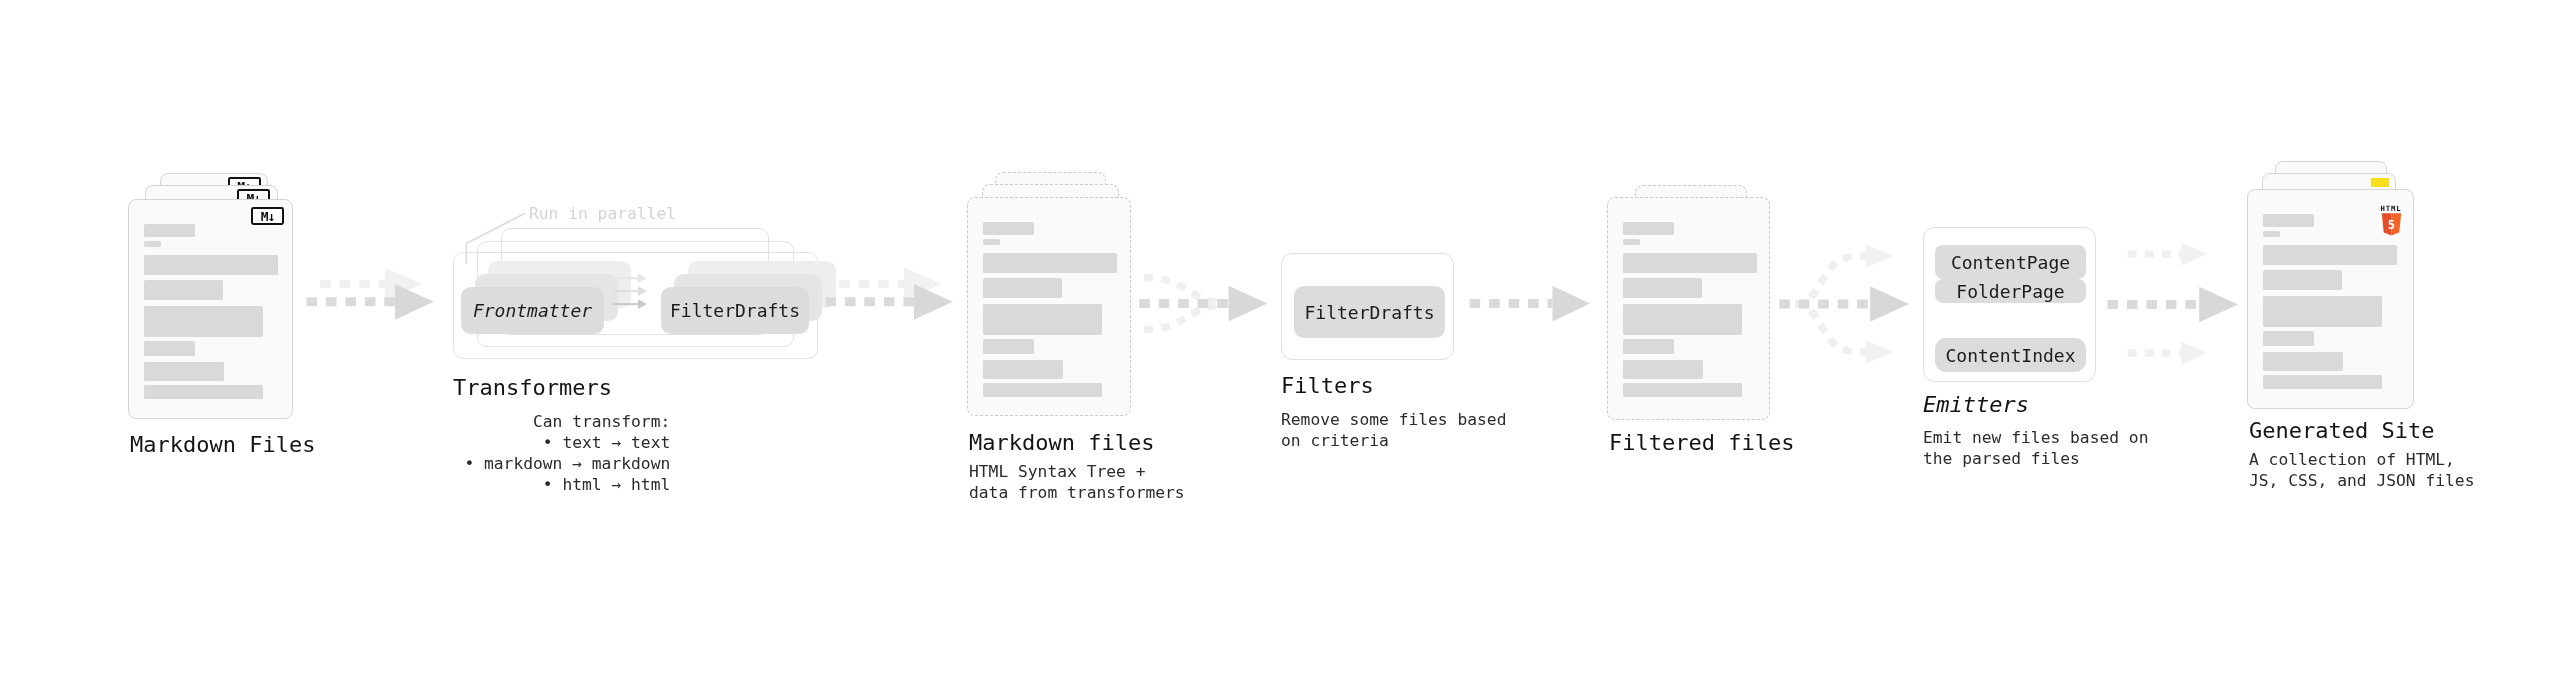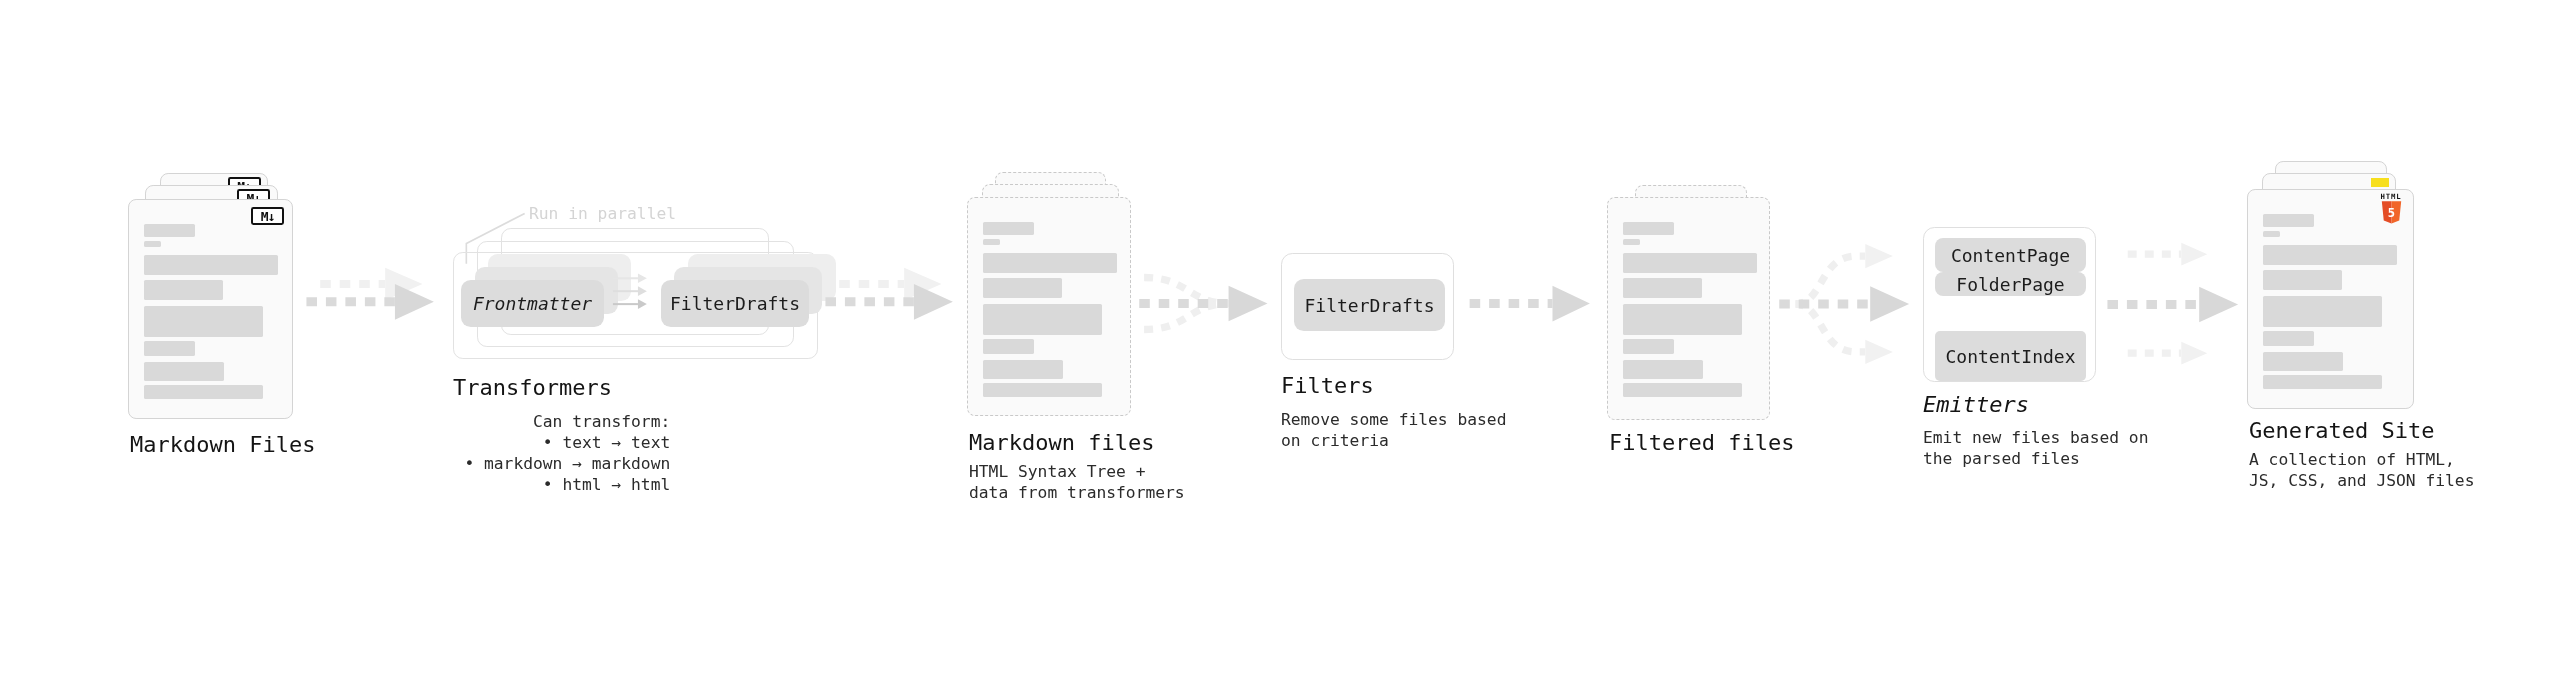--- a/index.html
+++ b/index.html
@@ -26,41 +26,41 @@
   
   .md-badge{position:absolute;width:32.5px;height:18px;border:2px solid #111;border-radius:2.4px;
             background:#fff;color:#111;font-weight:bold;font-size:13px;line-height:16.3px;text-align:center;
             box-sizing:border-box;letter-spacing:-0.8px;}
 
   
   .tbox{position:absolute;border:1.6px solid #e2e2e2;border-radius:9.8px;box-sizing:border-box;background:transparent;}
 
   
   .pill{position:absolute;background:#dcdcdc;border-radius:9.8px;color:#1c1c1c;
-        display:flex;align-items:center;justify-content:center;font-size:18px;box-sizing:border-box;}
+        display:flex;align-items:center;justify-content:center;font-size:18px;box-sizing:border-box;margin-top:7px;}
   .pill.l2{background:#e5e5e5;}
   .pill.l3{background:#eeeeee;}
 
   
   .panel{position:absolute;background:#ffffff;border:1.6px solid #dfdfdf;border-radius:11.4px;box-sizing:border-box;}
 
   .title{position:absolute;font-size:22px;color:#141414;white-space:nowrap;letter-spacing:0px;}
   .sub{position:absolute;font-size:16.3px;line-height:21px;color:#2b2b2b;white-space:pre-line;}
   .note{position:absolute;font-size:16.3px;color:#d4d4d4;white-space:nowrap;}
   .bullets div{font-size:16.3px;line-height:21px;color:#2b2b2b;white-space:nowrap;}
   .bullets .head{padding-left:0;}
   .bullets .b{padding-left:11.4px;}
 
   
   .css-ico{position:absolute;width:18px;text-align:center;margin-top:36px;}
   .css-ico .t{font-size:7.3px;font-weight:bold;color:#111;line-height:7.3px;letter-spacing:0.4px;}
   .css-ico .bar{margin:0.8px auto 0;width:14.6px;height:3.3px;}
   .js-ico{position:absolute;width:18px;height:9px;}
   .html5{position:absolute;width:24.4px;text-align:center;}
-  .html5 .t{font-size:7.3px;font-weight:bold;color:#111;line-height:8.1px;letter-spacing:0.8px;}
+  .html5 .t{font-size:7.3px;font-weight:bold;color:#111;line-height:8.1px;letter-spacing:0.8px;margin-top:12px;}
 </style>
 </head>
 <body>
 
 <div id="canvas">
 
   <div class="doc" style="left:160px;top:173px;width:108px;height:49px;">
     <div class="md-badge" style="right:6.5px;top:3.3px;">M↓</div>
   </div>
   <div class="doc" style="left:145px;top:185px;width:133px;height:49px;">
@@ -185,21 +185,21 @@
     <polygon points="110,1 110,31 144,16" fill="#f1f1f1"></polygon>
     <path d="M24,75 C58,75 54,134 98,134 L110,134" fill="none" stroke="#efefef" stroke-width="9" stroke-dasharray="11 10"></path>
     <polygon points="110,119 110,149 144,134" fill="#f1f1f1"></polygon>
     <line x1="4" y1="75" x2="116" y2="75" stroke="#dadada" stroke-width="11" stroke-dasharray="13 11"></line>
     <polygon points="116,53 116,97 164,75" fill="#d8d8d8"></polygon>
   </svg>
 
   <div class="panel" style="left:1923px;top:227px;width:173px;height:155px;"></div>
   <div class="pill" style="left:1935px;top:238px;width:151px;height:34px;border-radius:8.1px;">ContentPage</div>
   <div class="pill" style="left:1935px;top:272px;width:151px;height:24px;border-radius:8.1px;">FolderPage</div>
-  <div class="pill" style="left:1935px;top:331px;width:151px;height:50px;border-radius:5px;">ContentIndex</div>
+  <div class="pill" style="left:1935px;top:331px;width:151px;height:34px;border-radius:11px;">ContentIndex</div>
   <div class="title" style="left:1923px;top:392px;font-style:italic;">Emitters</div>
   <div class="sub" style="left:1923px;top:427px;">Emit new files based on
 the parsed files</div>
 
   <svg class="abs" style="left:2105px;top:241px;" width="138" height="127" viewBox="0 0 170 156">
     <line x1="28" y1="16" x2="94" y2="16" stroke="#f0f0f0" stroke-width="9" stroke-dasharray="11 10"></line>
     <polygon points="94,2 94,30 126,16" fill="#f1f1f1"></polygon>
     <line x1="3" y1="78" x2="116" y2="78" stroke="#dadada" stroke-width="11" stroke-dasharray="13 11"></line>
     <polygon points="116,56 116,100 164,78" fill="#d8d8d8"></polygon>
     <line x1="28" y1="138" x2="94" y2="138" stroke="#f0f0f0" stroke-width="9" stroke-dasharray="11 10"></line>

